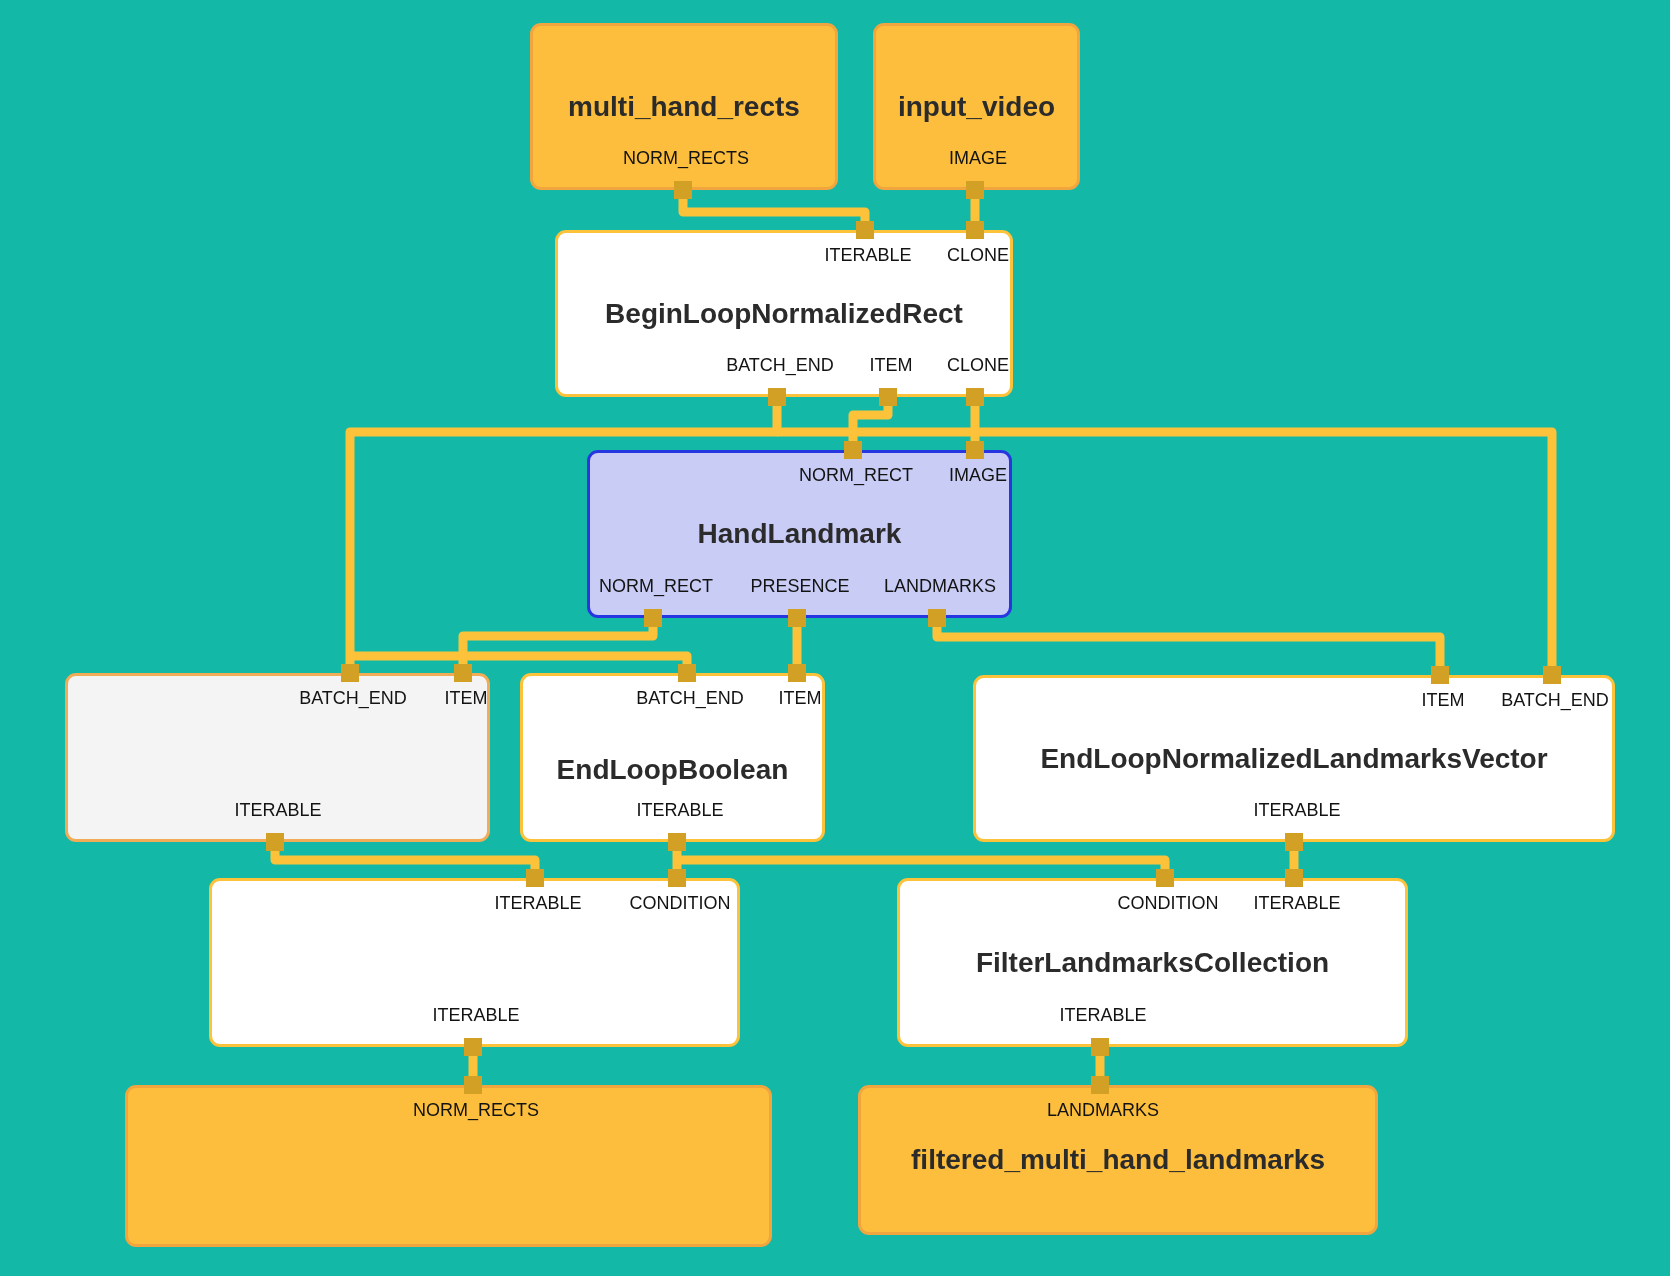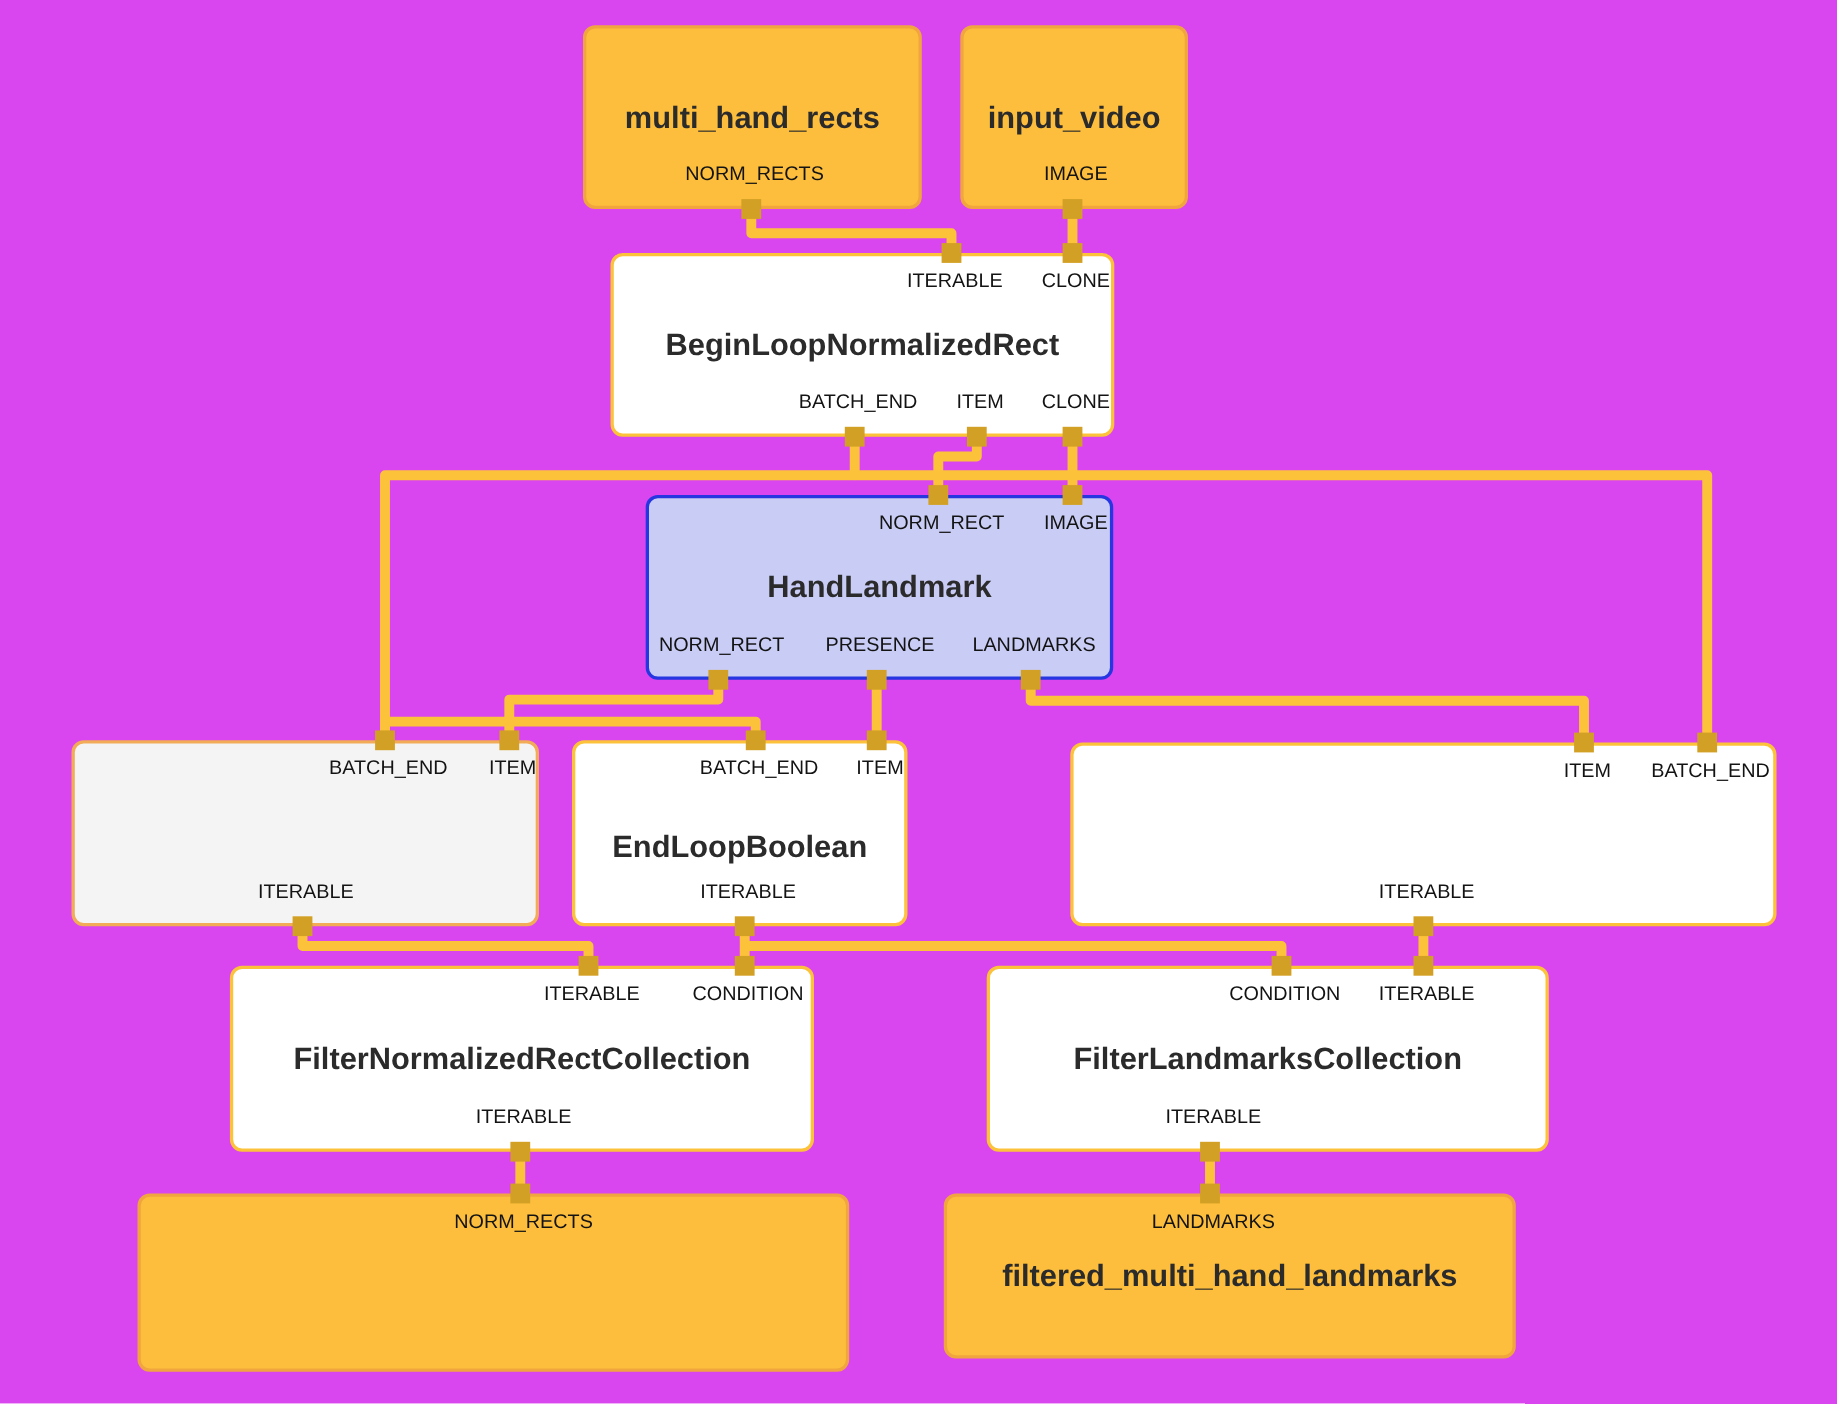--- a/index.html
+++ b/index.html
@@ -39,21 +39,21 @@
   .plabel.top{top:11px;}
   .plabel.bottom{bottom:18px;}
   #wires{
     position:absolute;left:0;top:0;z-index:3;
     pointer-events:none;
   }
 </style>
 </head>
 <body>
 
-<div id="stage" style="width: 1670px; height: 1276px; background: #d946ef;">
+<div id="stage" style="width: 1670px; height: 1276px; background: #14b8a6;">
     <div class="node kind-terminal" style="left: 530px; top: 23px; width: 308px; height: 167px;">
       <div class="title" style="color: rgb(43, 43, 43);">multi_hand_rects</div>
       <div class="plabel bottom" style="left: 153px; color: rgb(19, 19, 19);">NORM_RECTS</div>
     </div>
     <div class="node kind-terminal" style="left: 873px; top: 23px; width: 207px; height: 167px; justify-content: center;">
       <div class="title" style="color: rgb(43, 43, 43);">input_video</div>
       <div class="plabel bottom" style="left: 102px; color: rgb(19, 19, 19);">IMAGE</div>
     </div>
     <div class="node kind-calc" style="left: 555px; top: 230px; width: 458px; height: 167px;">
       <div class="title" style="color: rgb(43, 43, 43);">BeginLoopNormalizedRect</div>
@@ -76,26 +76,26 @@
       <div class="plabel top" style="left: 398px; color: rgb(19, 19, 19);">ITEM</div>
       <div class="plabel bottom" style="left: 210px; color: rgb(19, 19, 19);">ITERABLE</div>
     </div>
     <div class="node kind-calc" style="left: 520px; top: 673px; width: 305px; height: 169px;">
       <div class="title" style="color: rgb(43, 43, 43); margin-top: 24px;">EndLoopBoolean</div>
       <div class="plabel top" style="left: 167px; color: rgb(19, 19, 19);">BATCH_END</div>
       <div class="plabel top" style="left: 277px; color: rgb(19, 19, 19);">ITEM</div>
       <div class="plabel bottom" style="left: 157px; color: rgb(19, 19, 19);">ITERABLE</div>
     </div>
     <div class="node kind-calc" style="left: 973px; top: 675px; width: 642px; height: 167px;">
+      <div class="title" style="color: rgb(43, 43, 43);">EndLoopNormalizedLandmarksVector</div>
       <div class="plabel top" style="left: 467px; color: rgb(19, 19, 19);">ITEM</div>
       <div class="plabel top" style="left: 579px; color: rgb(19, 19, 19);">BATCH_END</div>
       <div class="plabel bottom" style="left: 321px; color: rgb(19, 19, 19);">ITERABLE</div>
     </div>
     <div class="node kind-calc" style="left: 209px; top: 878px; width: 531px; height: 169px;">
-      <div class="title" style="color: rgb(43, 43, 43);">FilterNormalizedRectCollection</div>
       <div class="plabel top" style="left: 326px; color: rgb(19, 19, 19);">ITERABLE</div>
       <div class="plabel top" style="left: 468px; color: rgb(19, 19, 19);">CONDITION</div>
       <div class="plabel bottom" style="left: 264px; color: rgb(19, 19, 19);">ITERABLE</div>
     </div>
     <div class="node kind-calc" style="left: 897px; top: 878px; width: 511px; height: 169px;">
       <div class="title" style="color: rgb(43, 43, 43);">FilterLandmarksCollection</div>
       <div class="plabel top" style="left: 268px; color: rgb(19, 19, 19);">CONDITION</div>
       <div class="plabel top" style="left: 397px; color: rgb(19, 19, 19);">ITERABLE</div>
       <div class="plabel bottom" style="left: 203px; color: rgb(19, 19, 19);">ITERABLE</div>
     </div>

